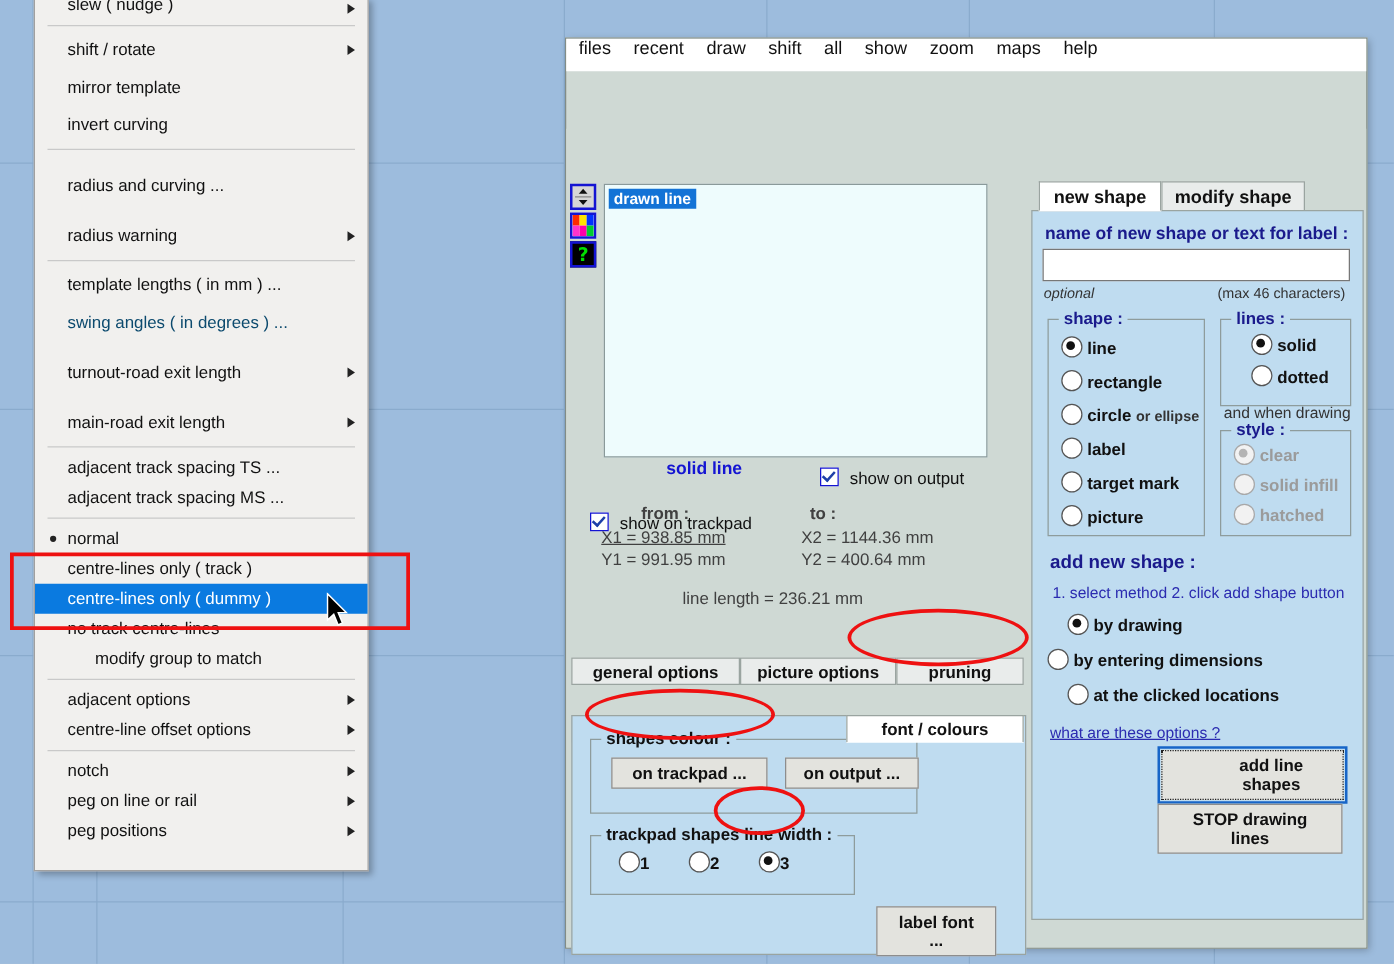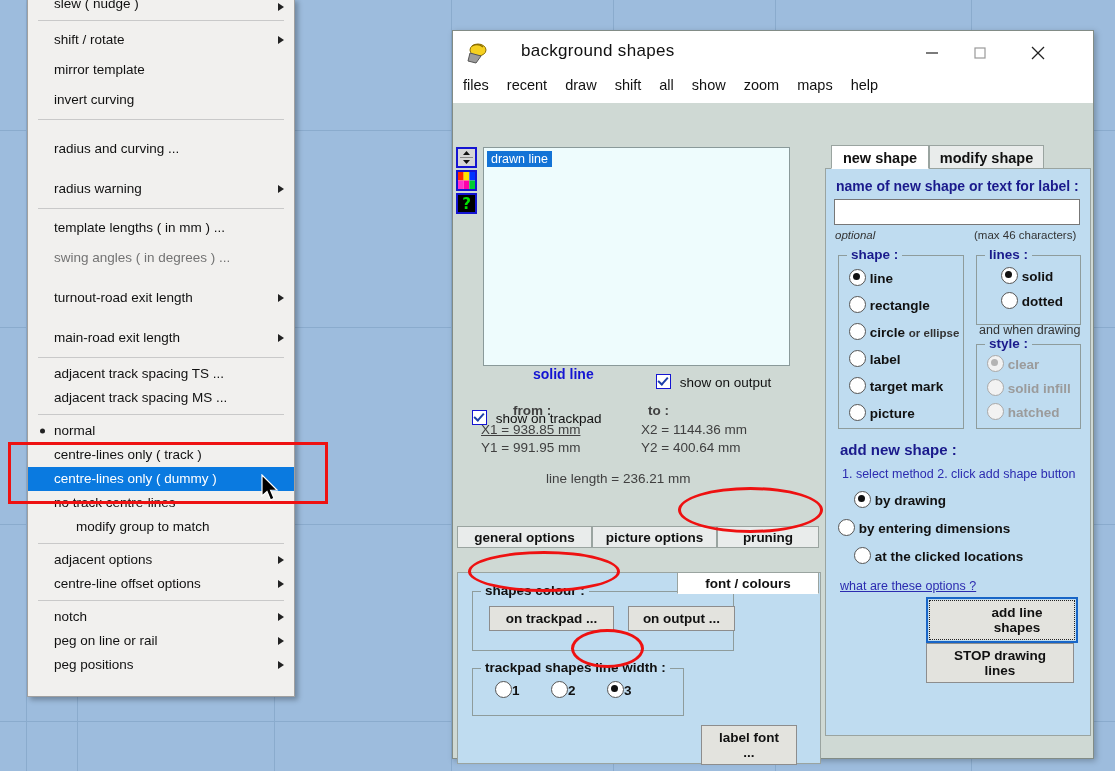--- a/index.html
+++ b/index.html
@@ -16,21 +16,21 @@
   
   #popmenu{
     position:absolute;left:27px;top:-2px;width:266px;height:698px;
     background:#f1f0ee;border:1px solid #a0a0a0;border-top:none;
     box-shadow:3px 3px 5px rgba(0,0,0,.28);
     font-size:13.5px;color:#111;
   }
   .mi{position:relative;height:24px;line-height:24px;padding-left:26px;white-space:nowrap;}
   .mi.tall{height:30px;line-height:30px;}
   .mi.ind{padding-left:48px;}
-  .mi.dim{color:#737373;}
+  .mi.dim{color:#0c4a6e;}
   .mi.sel{background:#0a7ae0;color:#fff;}
   .mi .arw{position:absolute;right:10px;top:50%;transform:translateY(-50%);
     width:0;height:0;border-left:6px solid #222;border-top:4px solid transparent;border-bottom:4px solid transparent;}
   .mi .bullet{position:absolute;left:12px;top:50%;transform:translateY(-50%);
     width:5px;height:5px;border-radius:50%;background:#222;}
   .msep{height:1px;background:#c9c9c9;margin:4px 10px;}
   .mgap{height:10px;}
 
   
   #redrect{position:absolute;left:8px;top:442px;width:320px;height:62px;
@@ -48,21 +48,21 @@
   #appicon{position:absolute;left:12px;top:10px;width:26px;height:26px;}
   #wintitle{position:absolute;left:68px;top:10px;font-size:17px;color:#111;letter-spacing:.3px;}
   .wbtn{position:absolute;top:0;width:46px;height:44px;cursor:default;}
   .wbtn svg{position:absolute;left:50%;top:50%;transform:translate(-50%,-50%);}
   #menubar{height:26px;background:#ffffff;padding-left:10px;font-size:14.5px;color:#111;}
   #menubar span{display:inline-block;margin-right:14px;}
   #dlgbody{position:absolute;left:0;top:72px;right:0;bottom:0;background:#cfd9d4;}
   #sidebtns{position:absolute;left:3px;top:44px;width:22px;}
   .sbtn{width:21px;height:21px;border:2px solid #1414d2;box-sizing:border-box;margin-bottom:2px;background:#d6d6d6;position:relative;}
   #listbox{position:absolute;left:30px;top:44px;width:305px;height:217px;background:#eefcfd;border:1px solid #8a9a9a;}
-  #listitem{display:inline-block;background:#1373d6;color:#fff;font-size:12.5px;font-weight:normal;padding:1px 4px;margin:3px 0 0 3px;}
+  #listitem{display:inline-block;background:#1373d6;color:#fff;font-size:12.5px;font-weight:bold;padding:1px 4px;margin:3px 0 0 3px;}
   .chkrow{position:absolute;font-size:13.5px;color:#111;}
   .chkbox{display:inline-block;width:13px;height:13px;border:1px solid #1414d2;background:#fff;vertical-align:-2px;margin-right:5px;position:relative;}
   .chkbox.on:after{content:"";position:absolute;left:3px;top:0px;width:4px;height:8px;border:solid #1d3fa8;border-width:0 2px 2px 0;transform:rotate(42deg);}
   #solidline{position:absolute;left:80px;top:263px;font-size:14px;font-weight:bold;color:#1414d2;}
   .coordtxt{position:absolute;font-size:13.5px;color:#404040;}
 
   
   #tabbox{position:absolute;left:4px;top:423px;width:362px;height:240px;}
   .tabrow{height:23px;position:relative;}
   .tab{position:absolute;top:0;height:22px;line-height:22px;text-align:center;
@@ -204,44 +204,20 @@
 </div>
 
 <div id="redrect"></div>
 
 <svg id="cursor" viewBox="0 0 18 28">
   <path d="M1,1 L1,22 L6,17.5 L9.5,26 L13,24.3 L9.6,16.2 L16,16 Z" fill="#000" stroke="#fff" stroke-width="1.2"></path>
 </svg>
 
 <div id="win">
 
-  <div id="titlebar">
-    <svg id="appicon" viewBox="0 0 26 26">
-      <ellipse cx="13" cy="9" rx="8" ry="6" fill="#f5d020" stroke="#8a6d00" stroke-width="1"></ellipse>
-      <path d="M5 12 L3 20 L11 22 L16 15 Z" fill="#9c9c9c" stroke="#555" stroke-width="1"></path>
-      <path d="M7 5 Q13 2 18 6" stroke="#8a6d00" fill="none" stroke-width="1.2"></path>
-    </svg>
-    <div id="wintitle">background  shapes</div>
-    <div class="wbtn" style="right:138px">
-      <svg width="16" height="16">
-          <line x1="2" y1="8" x2="14" y2="8" stroke="#222" stroke-width="1.2"></line>
-        </svg>
-    </div>
-    <div class="wbtn" style="right:90px">
-      <svg width="16" height="16">
-          <rect x="3" y="3" width="10" height="10" fill="none" stroke="#999" stroke-width="1.2"></rect>
-        </svg>
-    </div>
-    <div class="wbtn" style="right:32px">
-      <svg width="18" height="18">
-          <line x1="3" y1="3" x2="15" y2="15" stroke="#222" stroke-width="1.3"></line>
-          <line x1="15" y1="3" x2="3" y2="15" stroke="#222" stroke-width="1.3"></line>
-        </svg>
-    </div>
-  </div>
 
   <div id="menubar">
     <span>files</span>
     <span>recent</span>
     <span>draw</span>
     <span>shift</span>
     <span>all</span>
     <span>show</span>
     <span>zoom</span>
     <span>maps</span>

